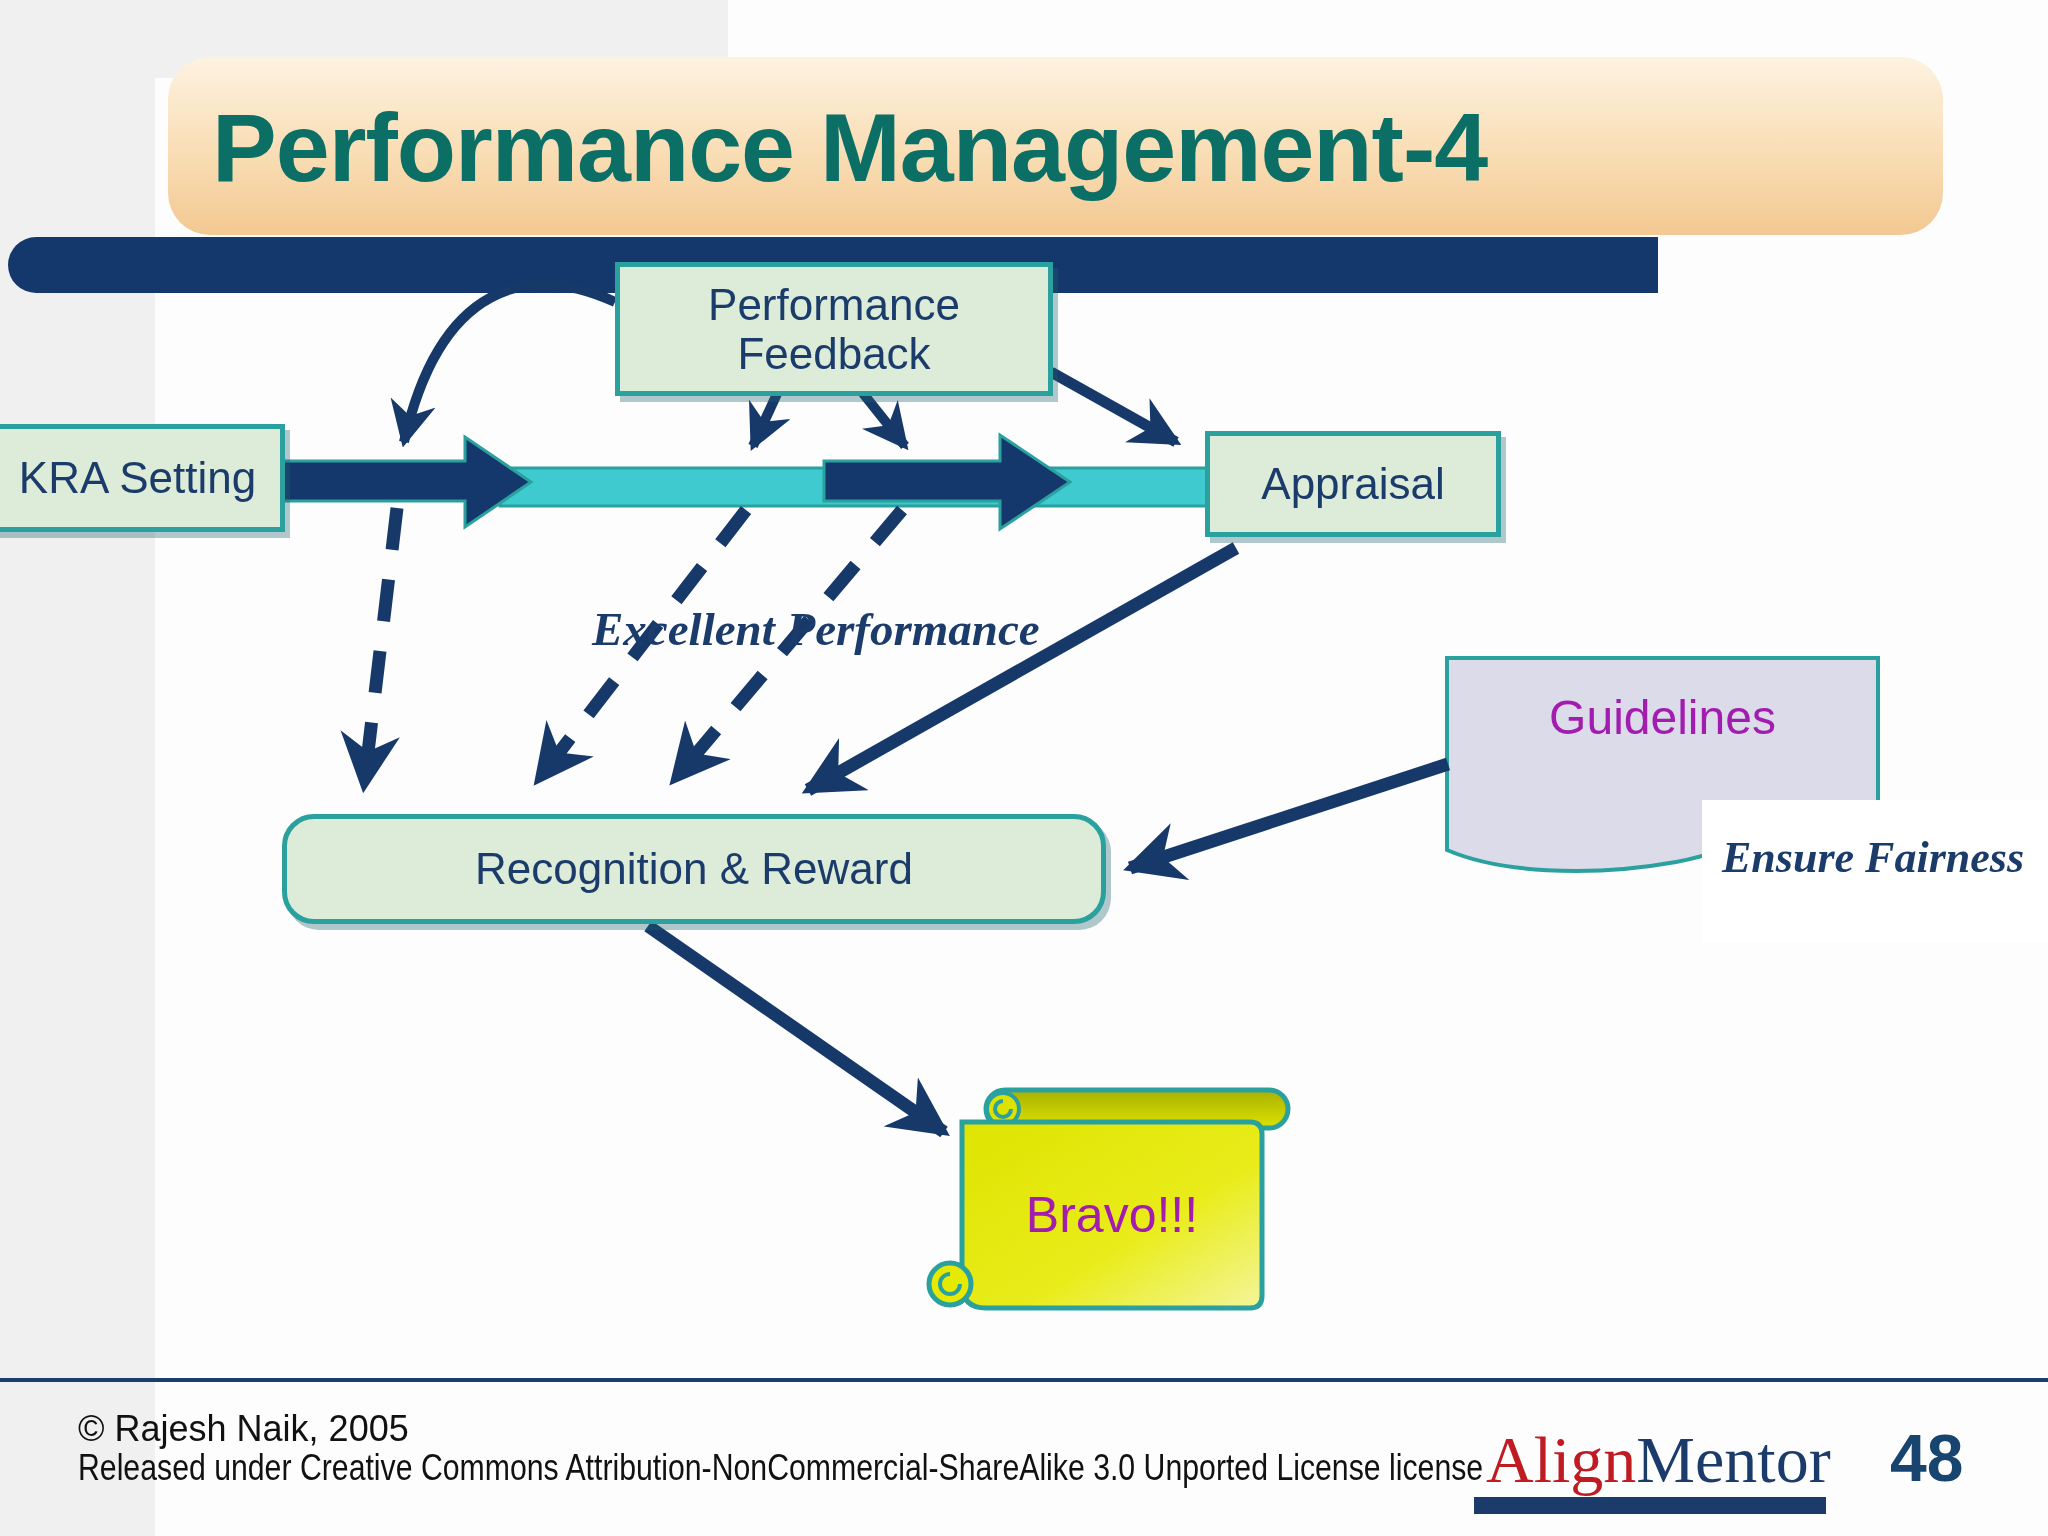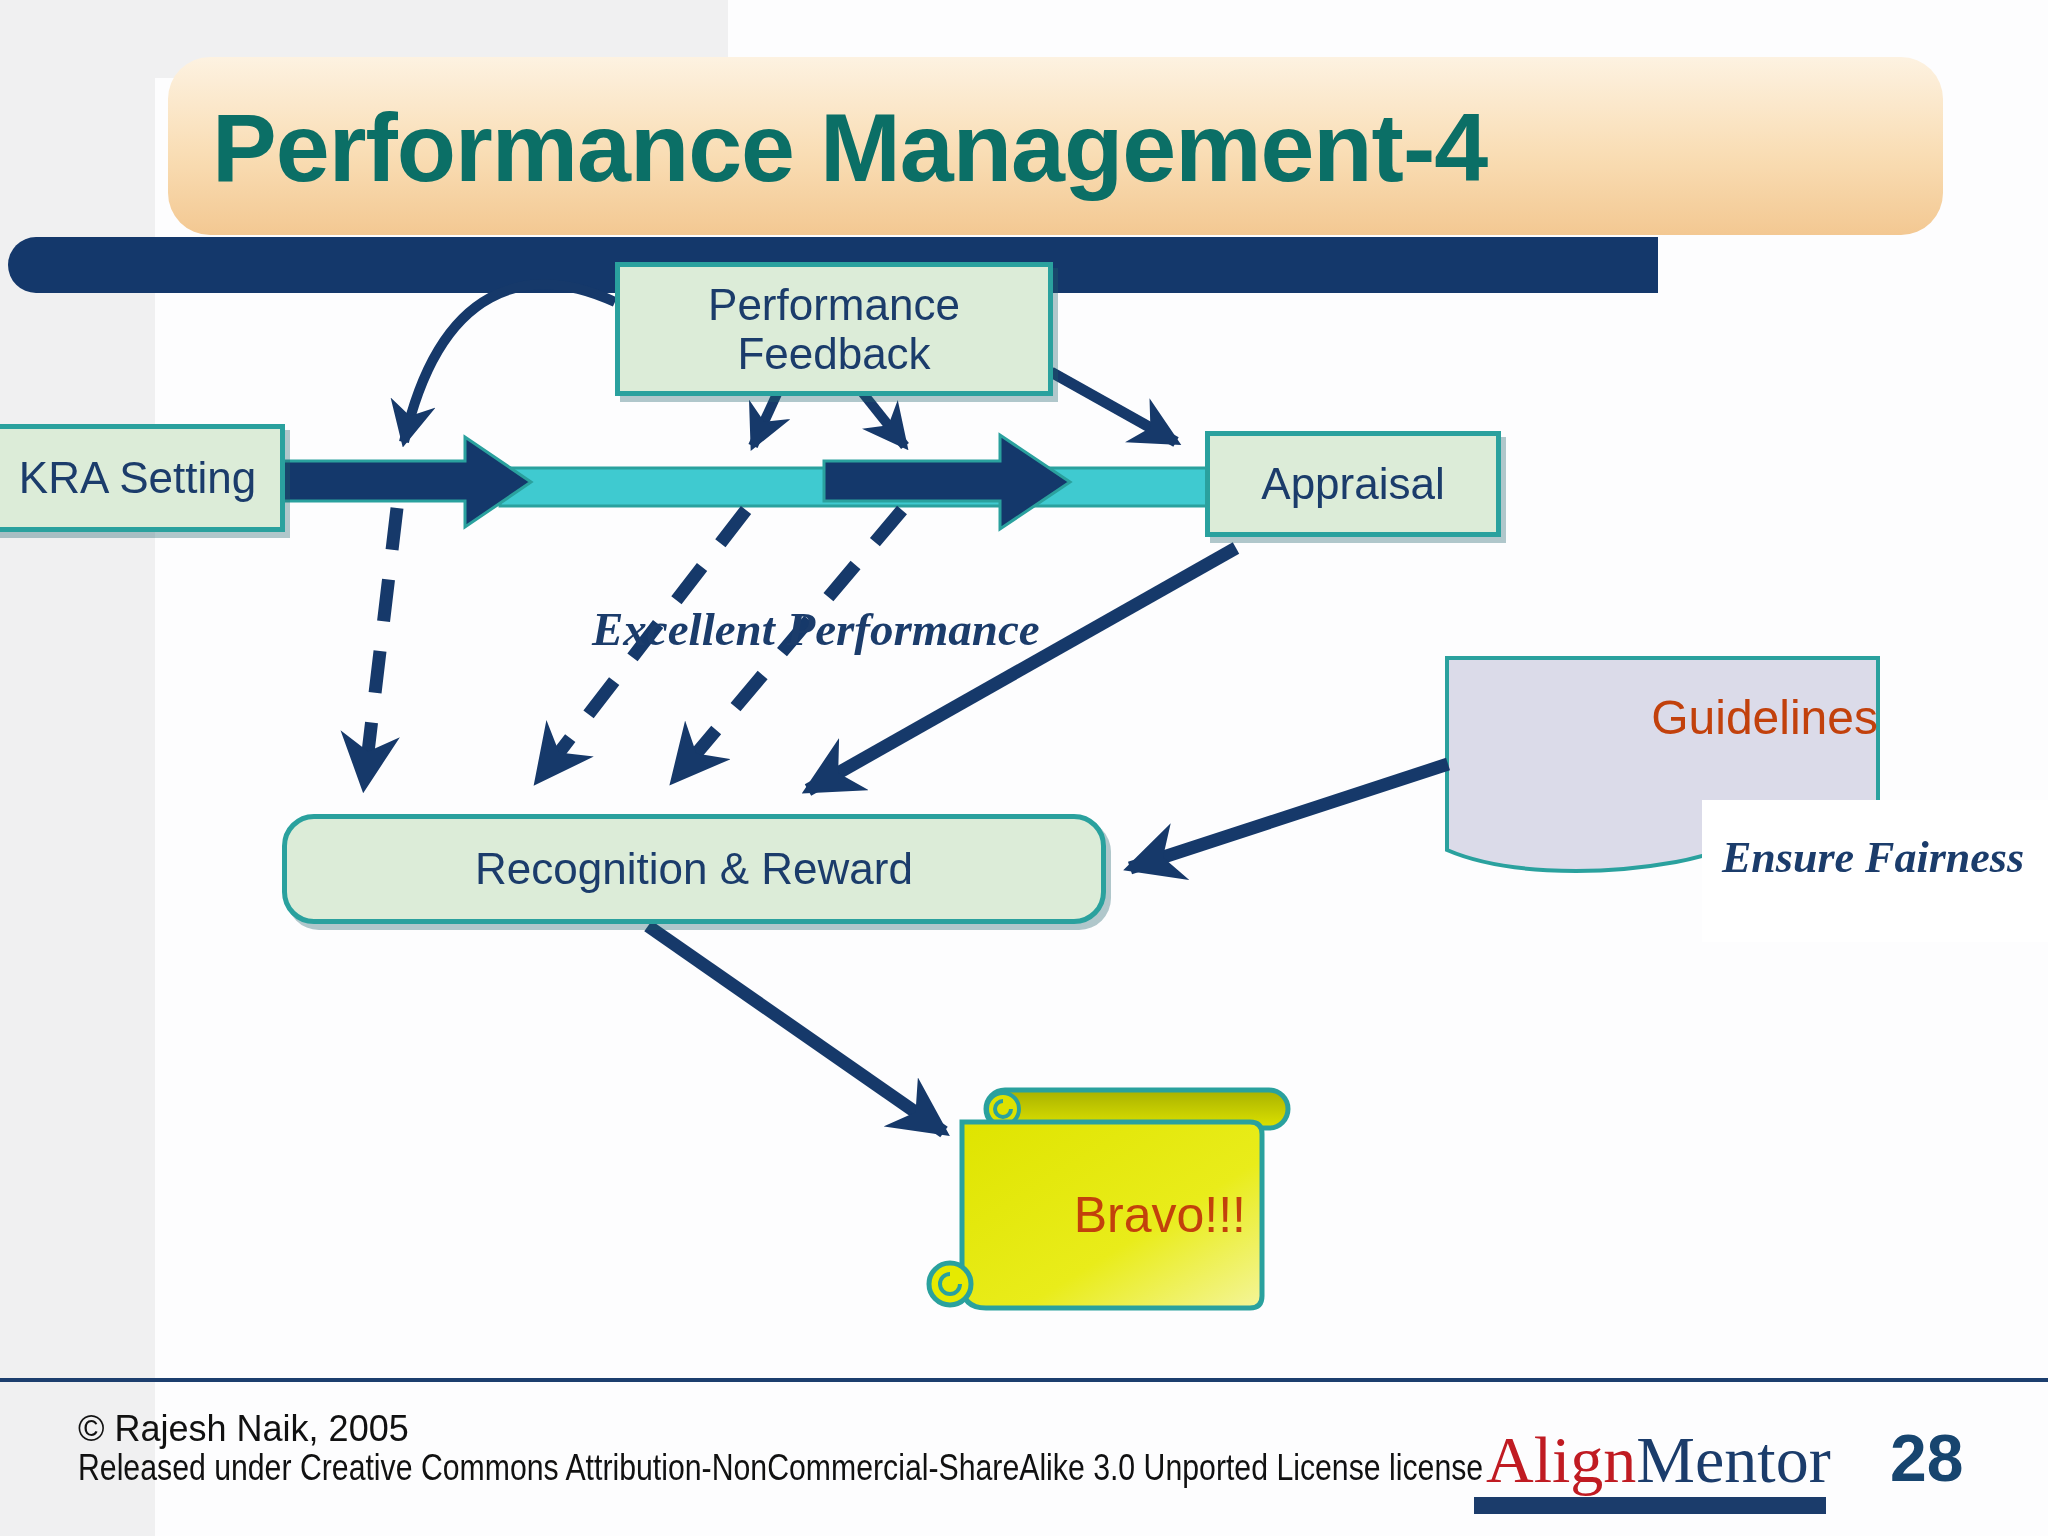--- a/index.html
+++ b/index.html
@@ -26,22 +26,22 @@
     background:#14386b;border-radius:28px 0 0 28px;
   }
   svg#diagram{position:absolute;left:0;top:0;z-index:2;}
   .node-box{
     position:absolute;z-index:3;display:flex;align-items:center;justify-content:center;
     background:#dcecd8;border:5px solid #2aa19e;
     box-shadow:5px 6px 0 rgba(32,98,108,0.35);
     color:#1b3c6b;font-size:44px;text-align:center;line-height:1.12;
   }
   .node-label-plain{
-    position:absolute;z-index:3;display:flex;align-items:center;justify-content:flex-end;
-    color:#c2410c;text-align:center;background:transparent;
+    position:absolute;z-index:3;display:flex;align-items:center;justify-content:center;
+    color:#a21caf;text-align:center;background:transparent;
   }
   #feedback-box{left:615px;top:262px;width:438px;height:134px;flex-direction:column;}
   #kra-box{left:-10px;top:424px;width:295px;height:108px;}
   #appraisal-box{left:1205px;top:431px;width:296px;height:106px;}
   #recognition-box{left:282px;top:814px;width:824px;height:110px;border-radius:32px;}
   #guidelines-label{left:1447px;top:672px;width:431px;height:90px;font-size:48px;}
   #bravo-label{left:978px;top:1180px;width:268px;height:70px;font-size:50px;}
   .script-note{
     position:absolute;z-index:3;color:#1b3c6b;
     font-family:"Liberation Serif",serif;font-style:italic;font-weight:600;
@@ -144,15 +144,15 @@
   <div id="excellent-note" class="script-note">Excellent Performance</div>
   <div id="fairness-note" class="script-note">Ensure Fairness</div>
 
   <div id="footer-rule"></div>
   <div id="footer-line1" class="footer-text">© Rajesh Naik, 2005</div>
   <div id="footer-line2" class="footer-text">Released under Creative Commons Attribution-NonCommercial-ShareAlike 3.0 Unported License license</div>
   <div id="logo">
     <span class="red">Align</span><span class="navy">Mentor</span>
   </div>
   <div id="logo-bar"></div>
-  <div id="page-number">28</div>
+  <div id="page-number">48</div>
 
 </div>
 
 </body></html>

